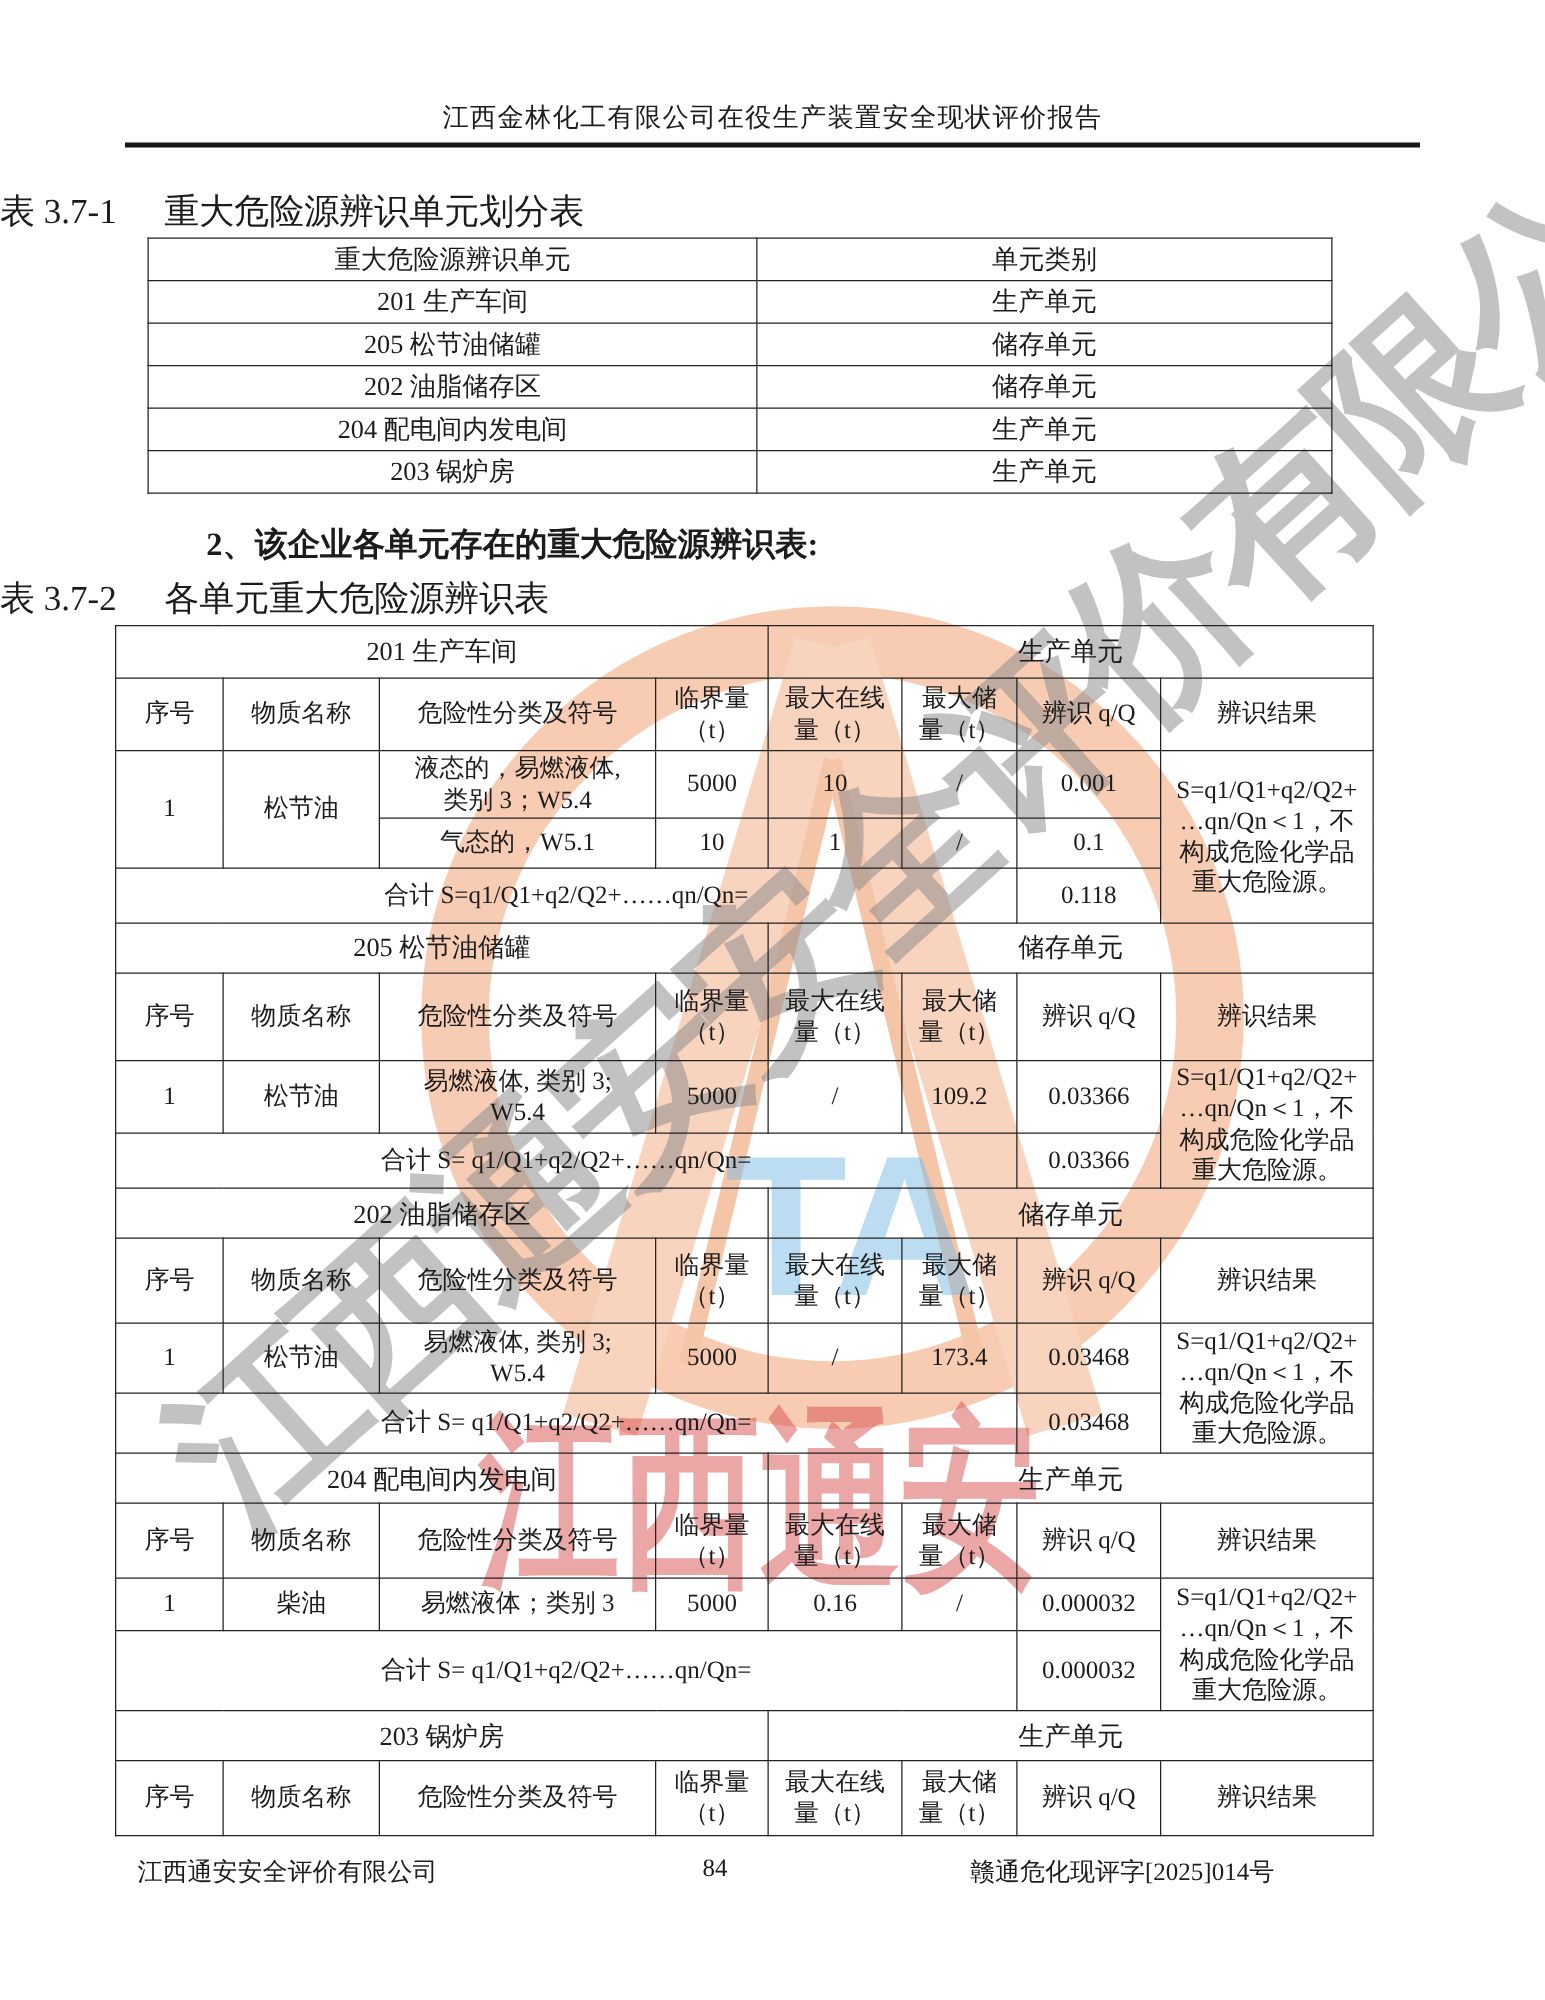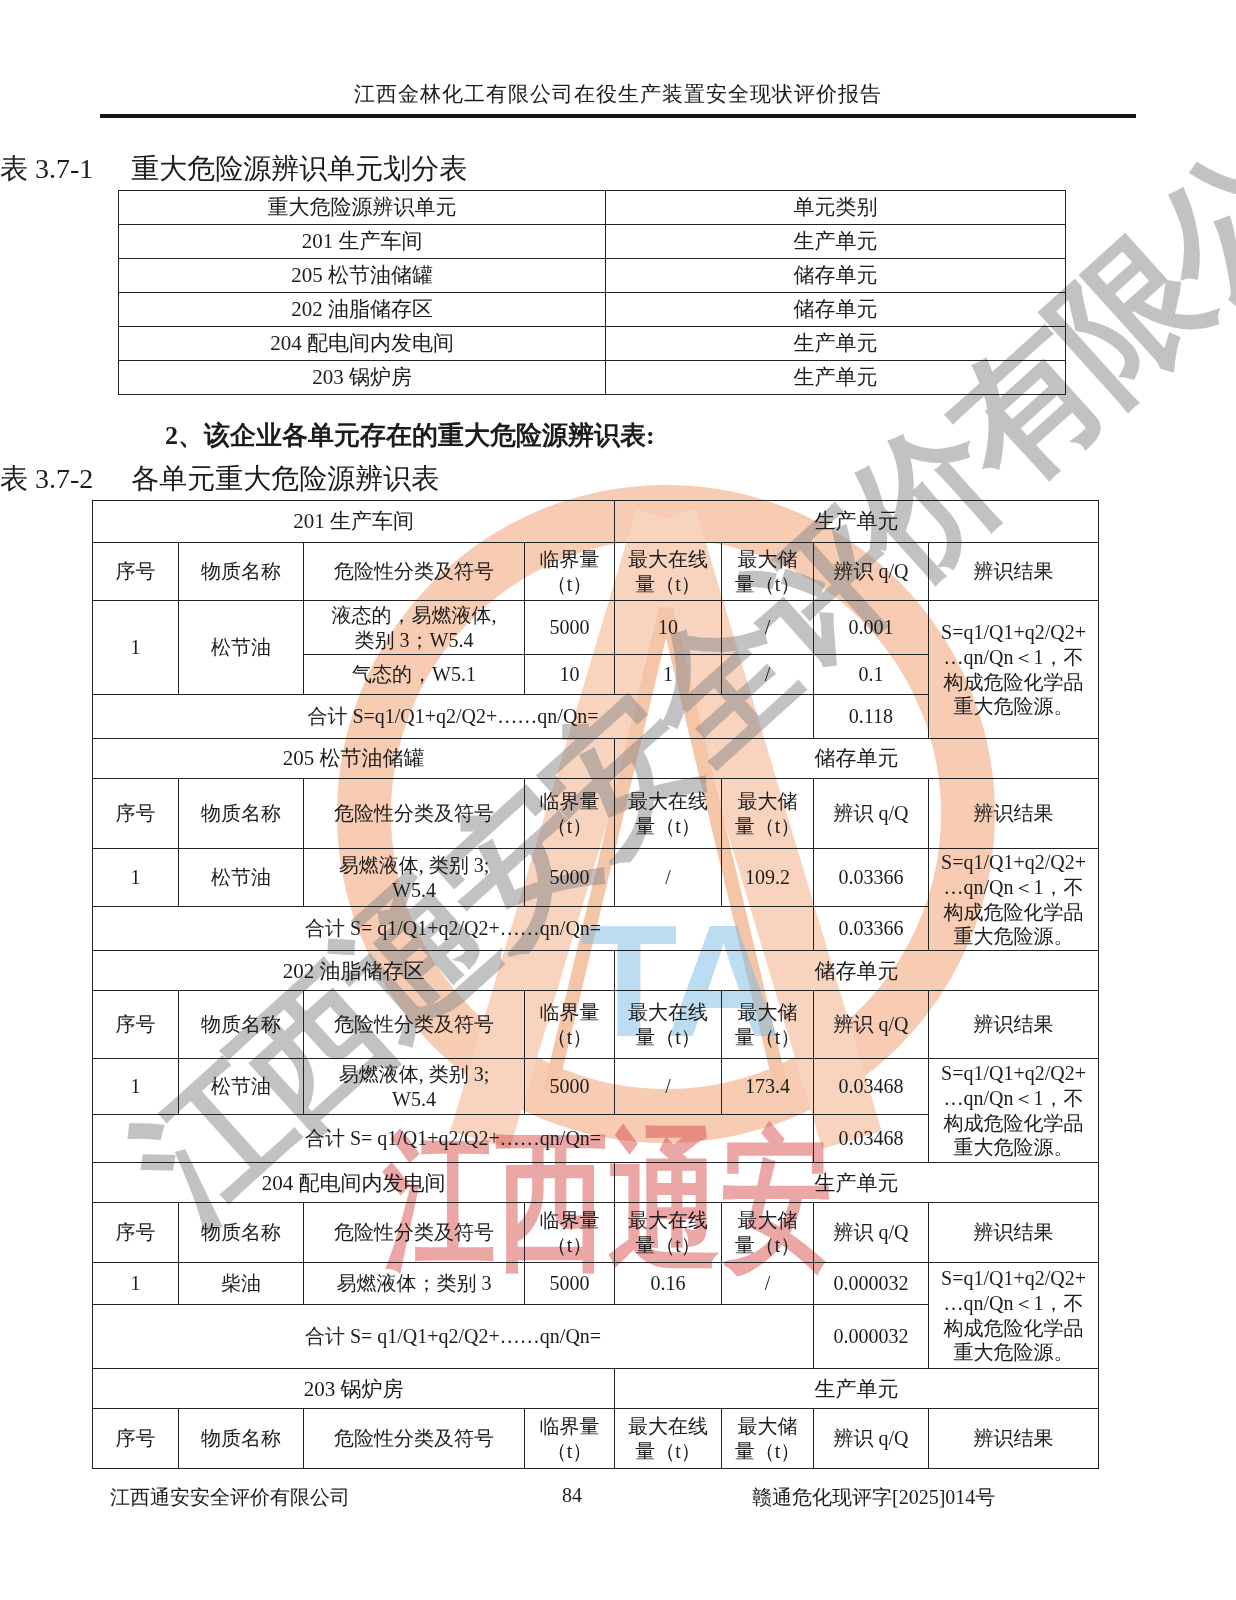--- a/index.html
+++ b/index.html
@@ -42,21 +42,21 @@
     border:1.6px solid #222;font-weight:normal;text-align:center;vertical-align:middle;
     padding:1px 6px;line-height:1.24;white-space:pre-line;overflow:hidden;
   }
   .t1{position:absolute;left:118px;top:190px;width:947px;font-size:21px;}
   .t1 tr{height:34px;}
   .t2{position:absolute;left:92px;top:500px;width:1006px;font-size:20px;}
   .t2 .sect td{font-size:21px;}
   .doc-footer{position:absolute;left:0;top:1484px;width:100%;font-size:20px;}
   .footer-left{position:absolute;left:110px;}
   .footer-center{position:absolute;left:562px;}
-  .footer-right{position:absolute;left:752px;}
+  .footer-right{position:absolute;left:776px;}
 </style>
 </head>
 <body>
 
 <div class="page">
 
   <div class="wm-layer">
     <svg class="wm-logo" width="676" height="676" viewBox="0 0 676 676">
       <g opacity="0.5">
         <circle cx="338" cy="338" r="302" fill="none" stroke="#f09a6a" stroke-width="54"></circle>

